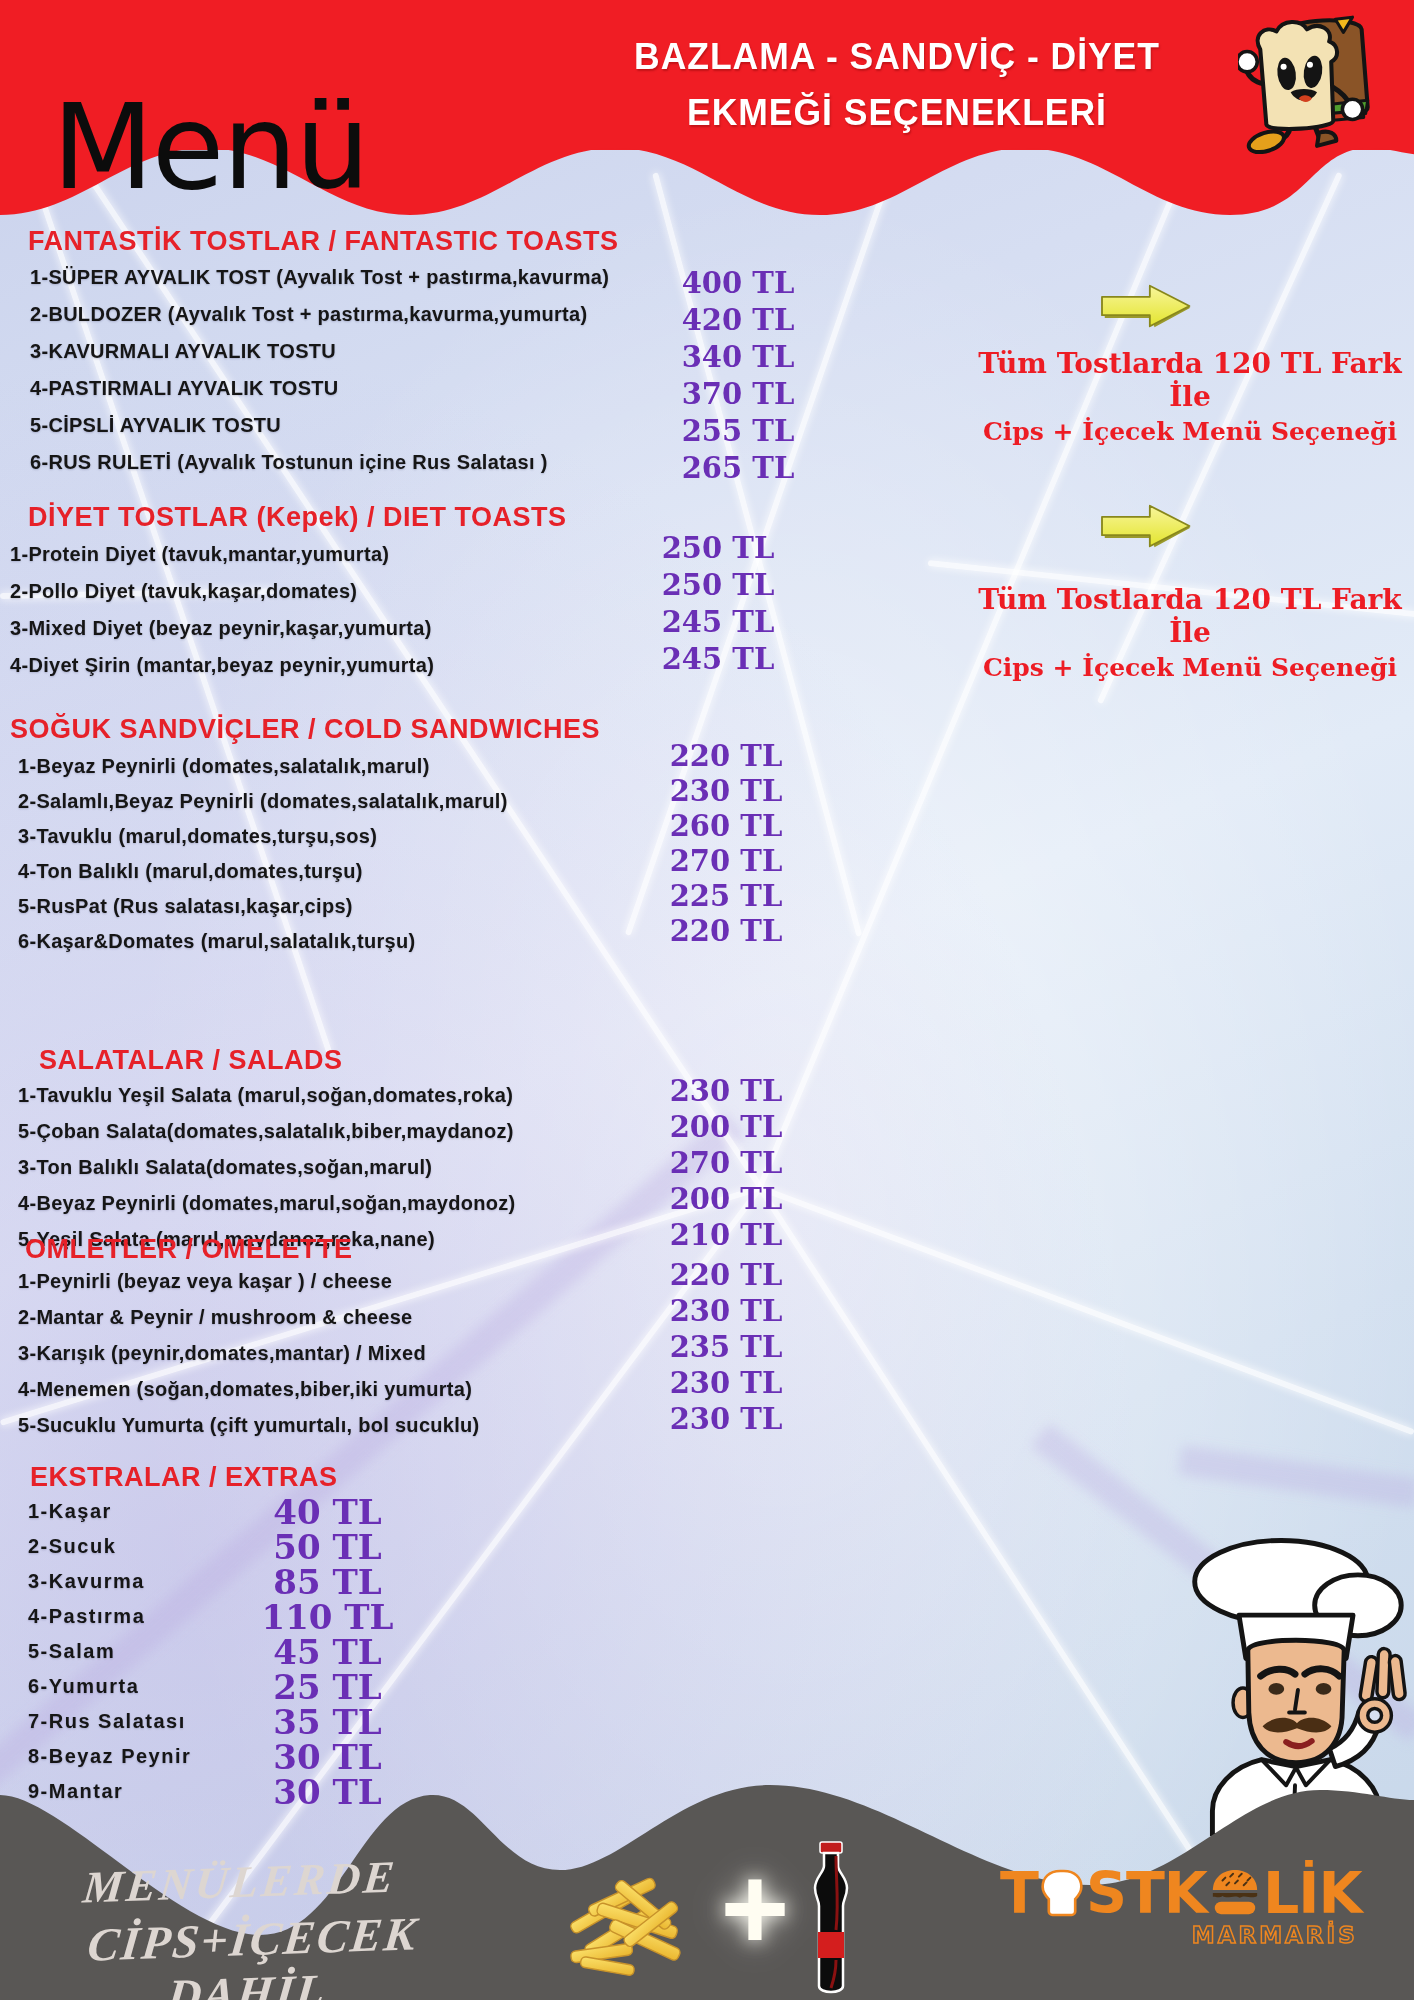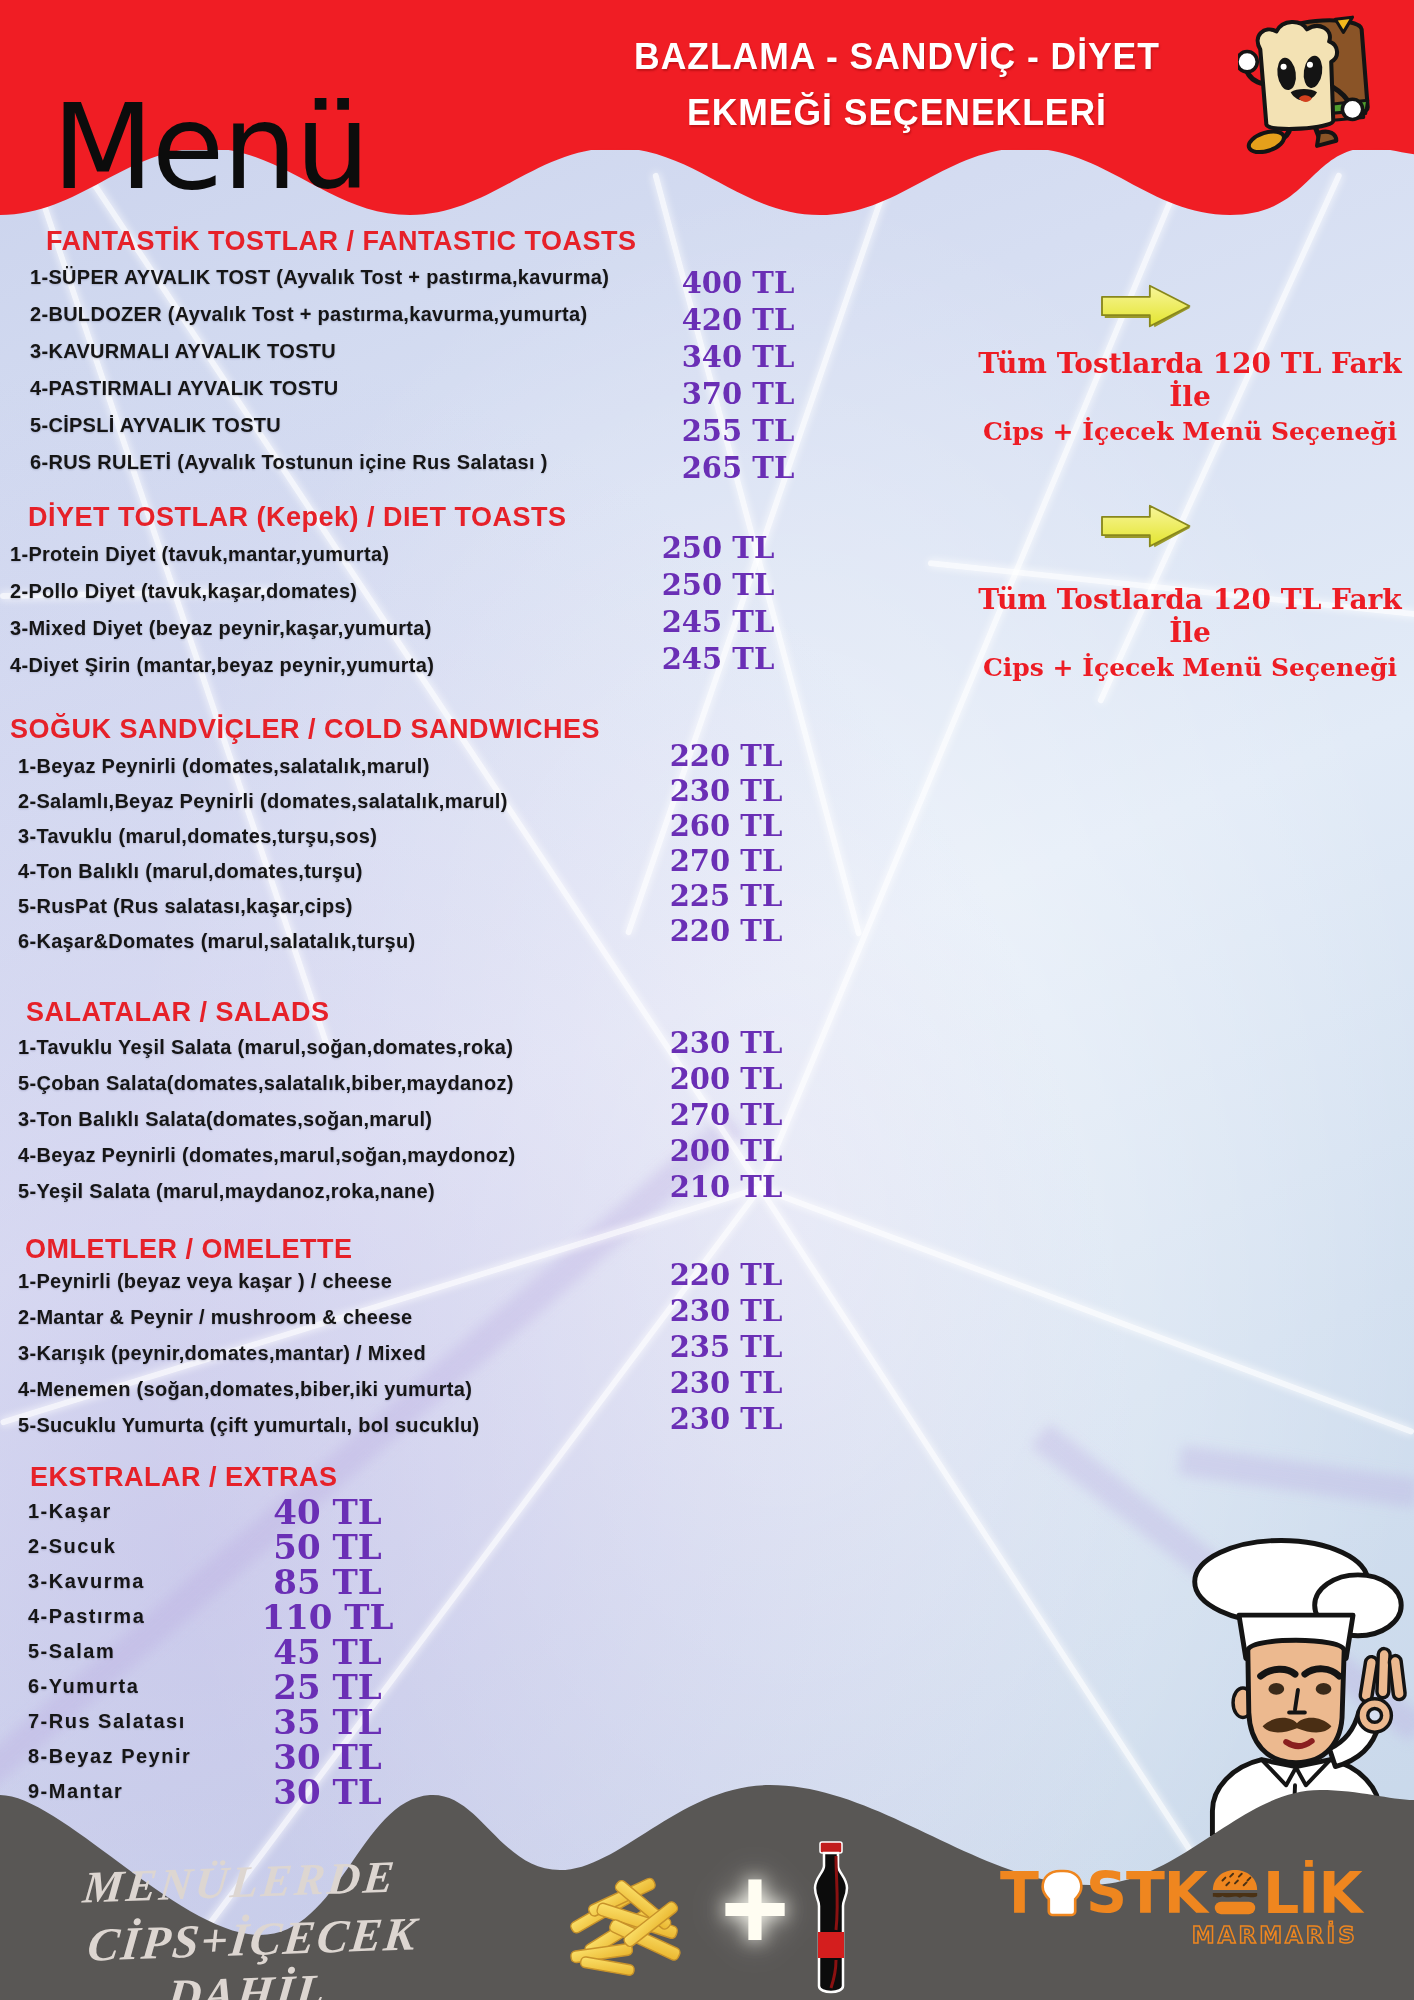--- a/index.html
+++ b/index.html
@@ -29,24 +29,24 @@
 
   
   .menu-sec{position:absolute;left:0;width:1414px;z-index:3;}
   .sec-title{margin:0;font-size:27px;font-weight:700;color:#e62129;letter-spacing:.5px;line-height:34px;}
   .rows{position:relative;}
   .row{position:relative;}
   .item-name{display:block;font-size:20px;font-weight:700;color:#161616;letter-spacing:.3px;
     text-shadow:0 1px 2px rgba(40,40,90,.22);white-space:nowrap;}
   .item-price{position:absolute;left:633px;top:-8px;width:150px;text-align:center;
     font-family:"DejaVu Serif",serif;font-weight:700;font-size:29px;color:#6a2fb5;white-space:nowrap;}
-  .s0{top:224px;} .s0 .sec-title{padding-left:46px;} .s0 .rows{margin-top:8px;padding-left:30px;} .s0 .row{height:37px;} .s0 .item-price{top:0;}
+  .s0{top:224px;} .s0 .sec-title{padding-left:28px;} .s0 .rows{margin-top:8px;padding-left:30px;} .s0 .row{height:37px;} .s0 .item-price{top:0;}
   .s1{top:500px;} .s1 .sec-title{padding-left:28px;} .s1 .rows{margin-top:9px;padding-left:10px;} .s1 .row{height:37px;} .s1 .item-price{top:-12px;}
   .s2{top:712px;} .s2 .sec-title{padding-left:10px;} .s2 .rows{margin-top:9px;padding-left:18px;} .s2 .row{height:35px;} .s2 .item-price{top:-16px;}
-  .s3{top:995px;} .s3 .sec-title{padding-left:26px;} .s3 .rows{margin-top:7px;padding-left:18px;} .s3 .row{height:36px;} .s3 .item-price{top:-10px;}
+  .s3{top:995px;} .s3 .sec-title{padding-left:39px;margin-top:48px;} .s3 .rows{margin-top:7px;padding-left:18px;} .s3 .row{height:36px;} .s3 .item-price{top:-10px;}
   .s4{top:1232px;} .s4 .sec-title{padding-left:25px;} .s4 .rows{margin-top:4px;padding-left:18px;} .s4 .row{height:36px;} .s4 .item-price{top:-12px;}
   .s5{top:1460px;} .s5 .sec-title{padding-left:30px;} .s5 .rows{margin-top:6px;padding-left:28px;} .s5 .row{height:35px;}
   .s5 .item-name{letter-spacing:1.5px;}
   .s5 .item-price{left:212px;width:175px;font-size:34px;top:-8px;}
 
   
   .promo{position:absolute;left:955px;width:470px;text-align:center;z-index:3;
     color:#ed1c24;font-family:"DejaVu Serif",serif;font-weight:700;}
   .promo .arrow{display:block;margin-left:145px;width:96px;height:46px;}
   .promo .l1{font-size:28px;margin-top:18px;}

